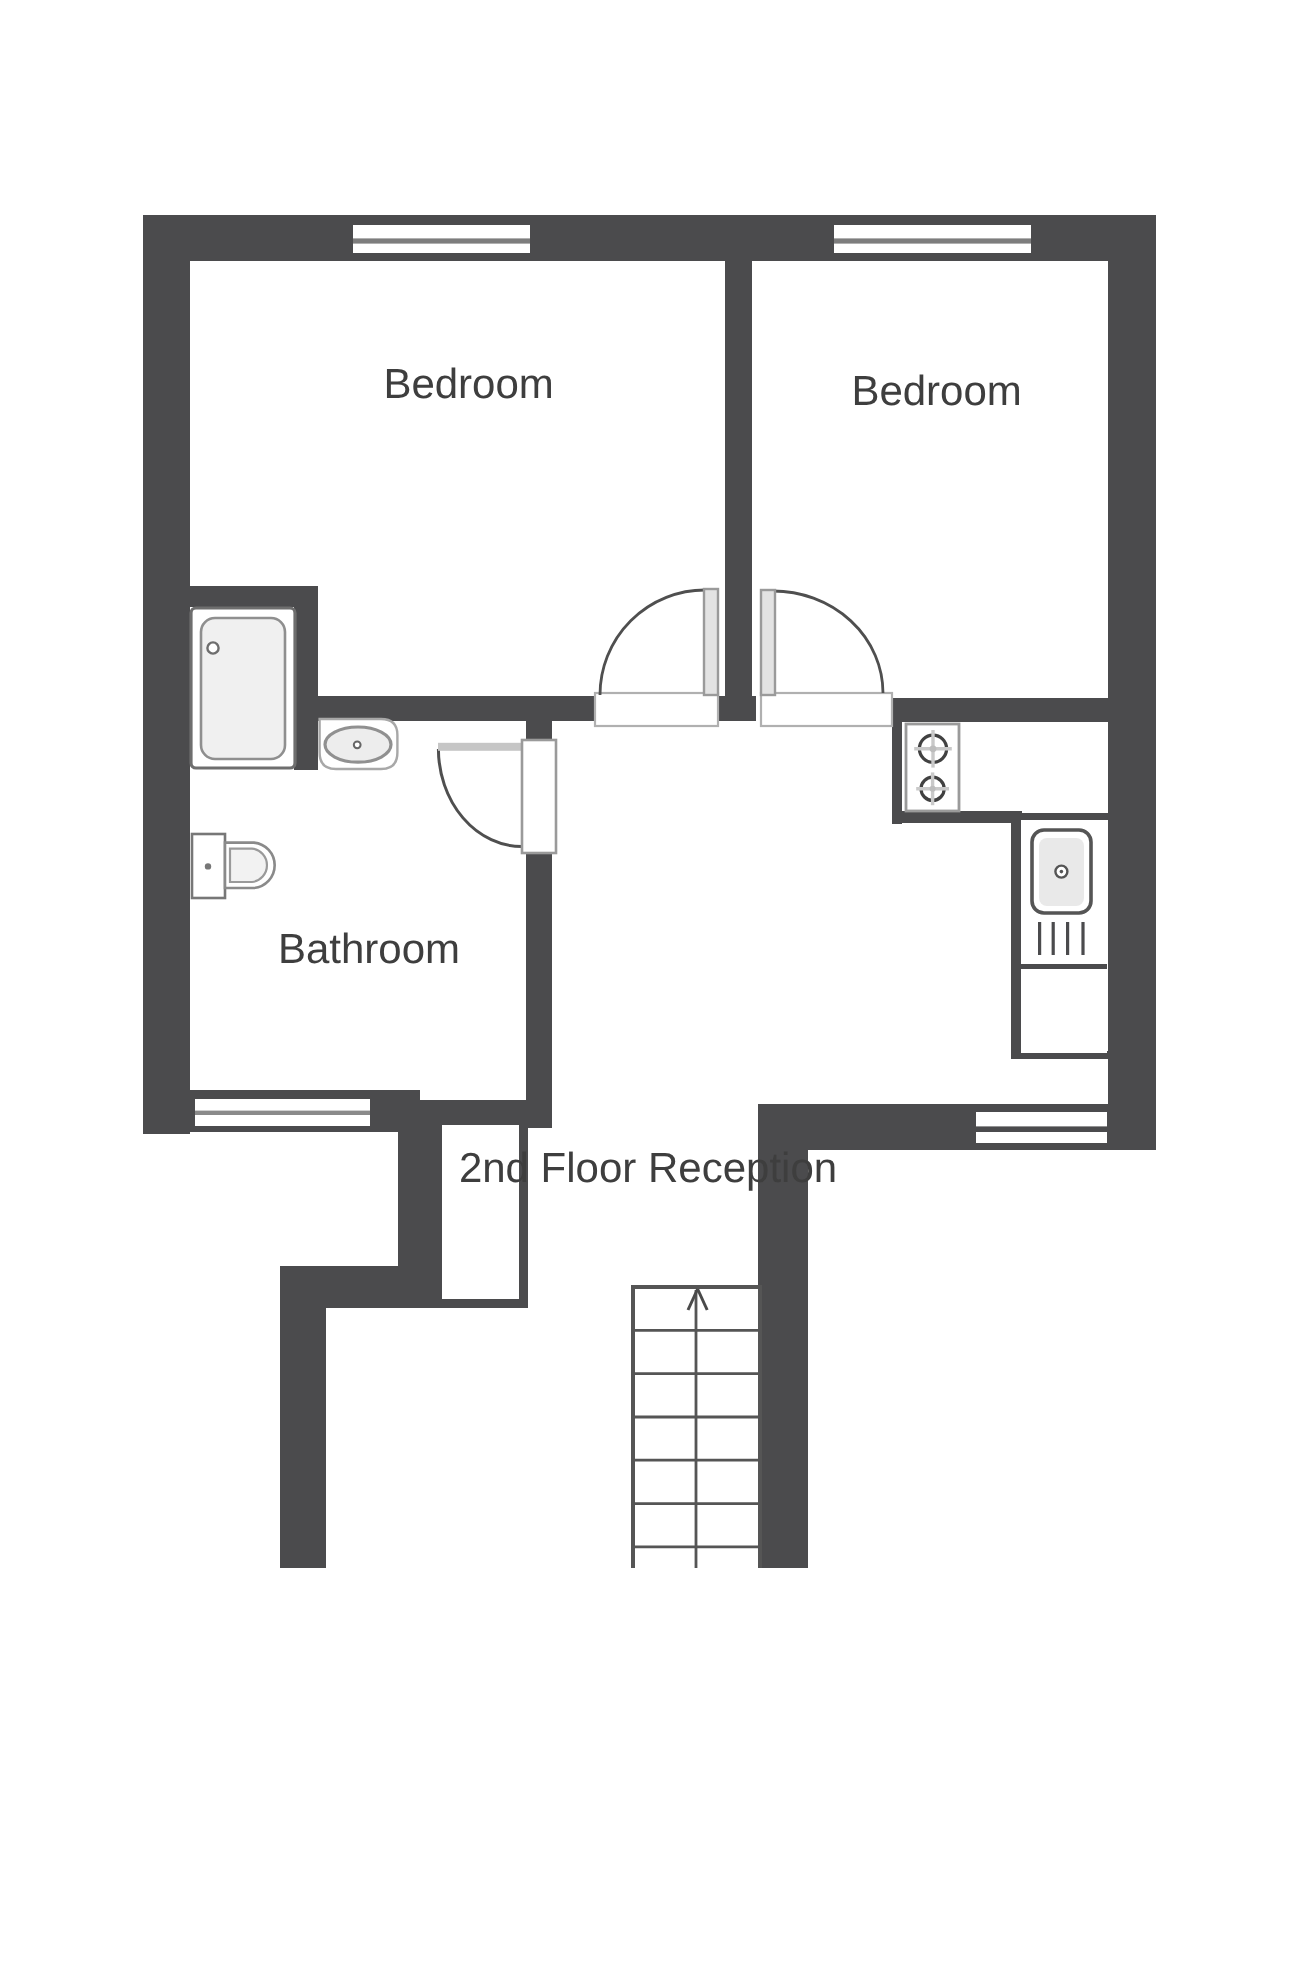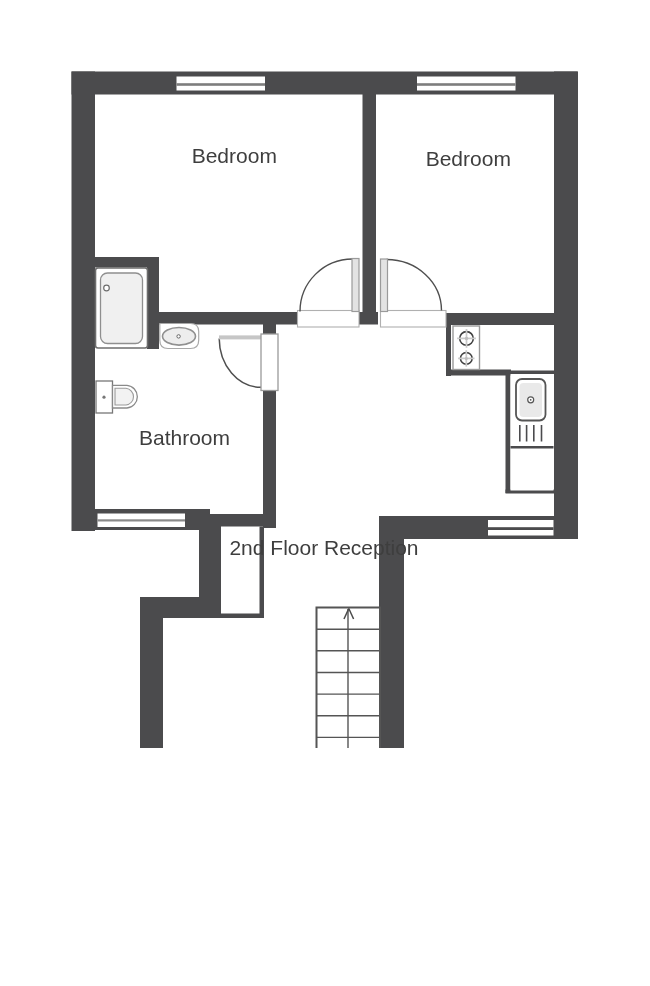--- a/index.html
+++ b/index.html
@@ -1,16 +1,16 @@
 <!DOCTYPE html>
 <html><head>
 <meta charset="utf-8">
 <style>
   html,body{margin:0;padding:0;background:#ffffff;}
-  #plan{width:650px;height:748px;position:relative;}
+  #plan{width:650px;height:748px;position:relative;margin-top:36px;}
   svg{display:block;}
   text{font-family:"Liberation Sans", sans-serif;fill:#3e3e3e;}
 </style>
 </head>
 <body>
 <div id="plan">
 <svg width="650" height="986" viewBox="0 0 650 986">
 
 <rect x="0" y="0" width="650" height="986" fill="#ffffff"></rect>
 

